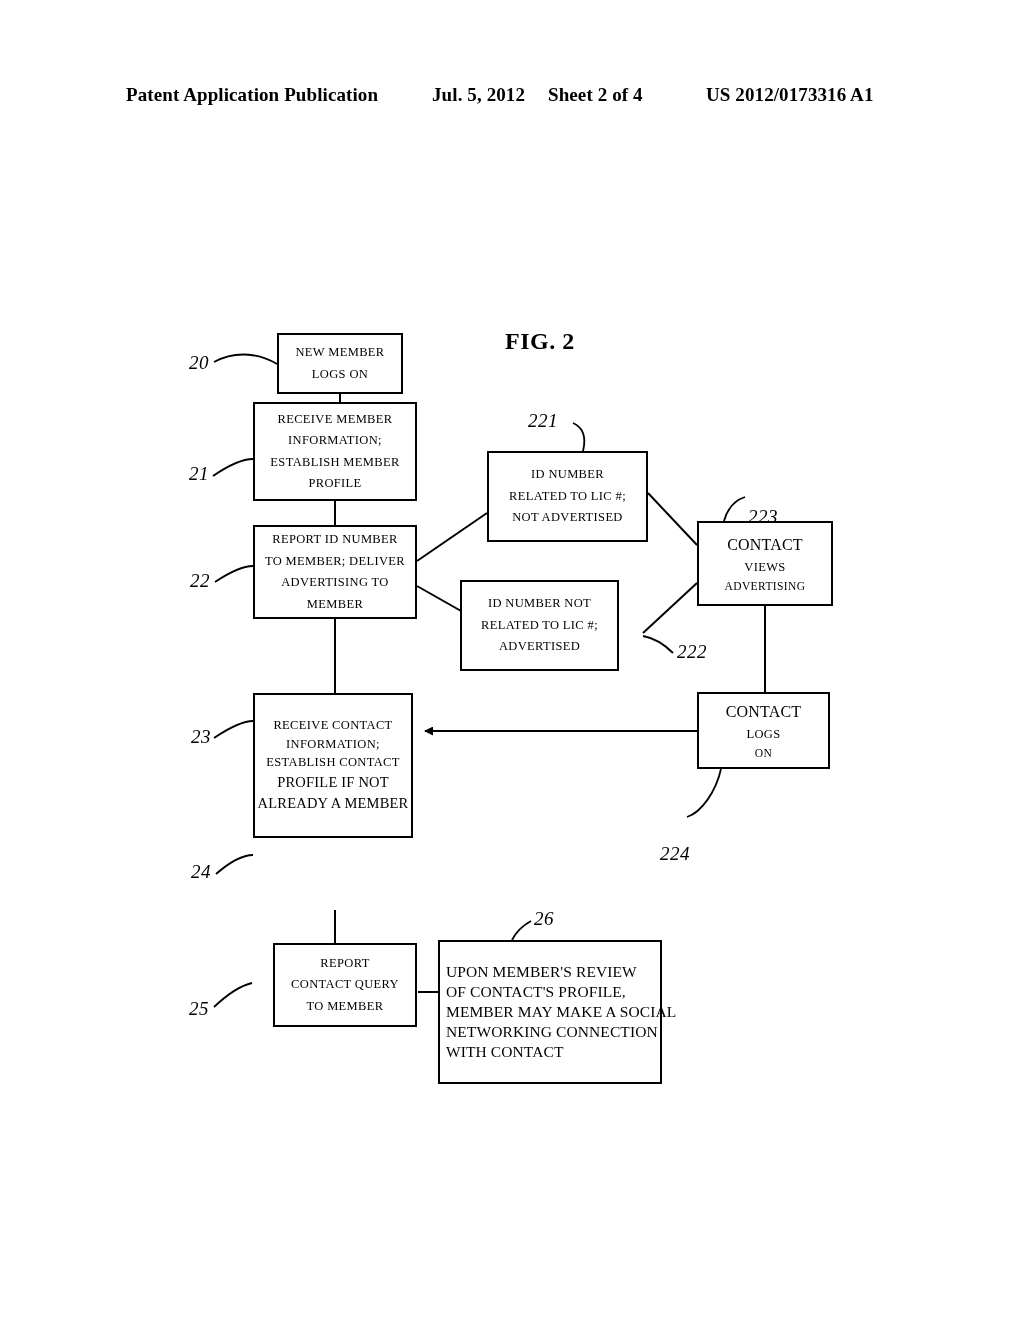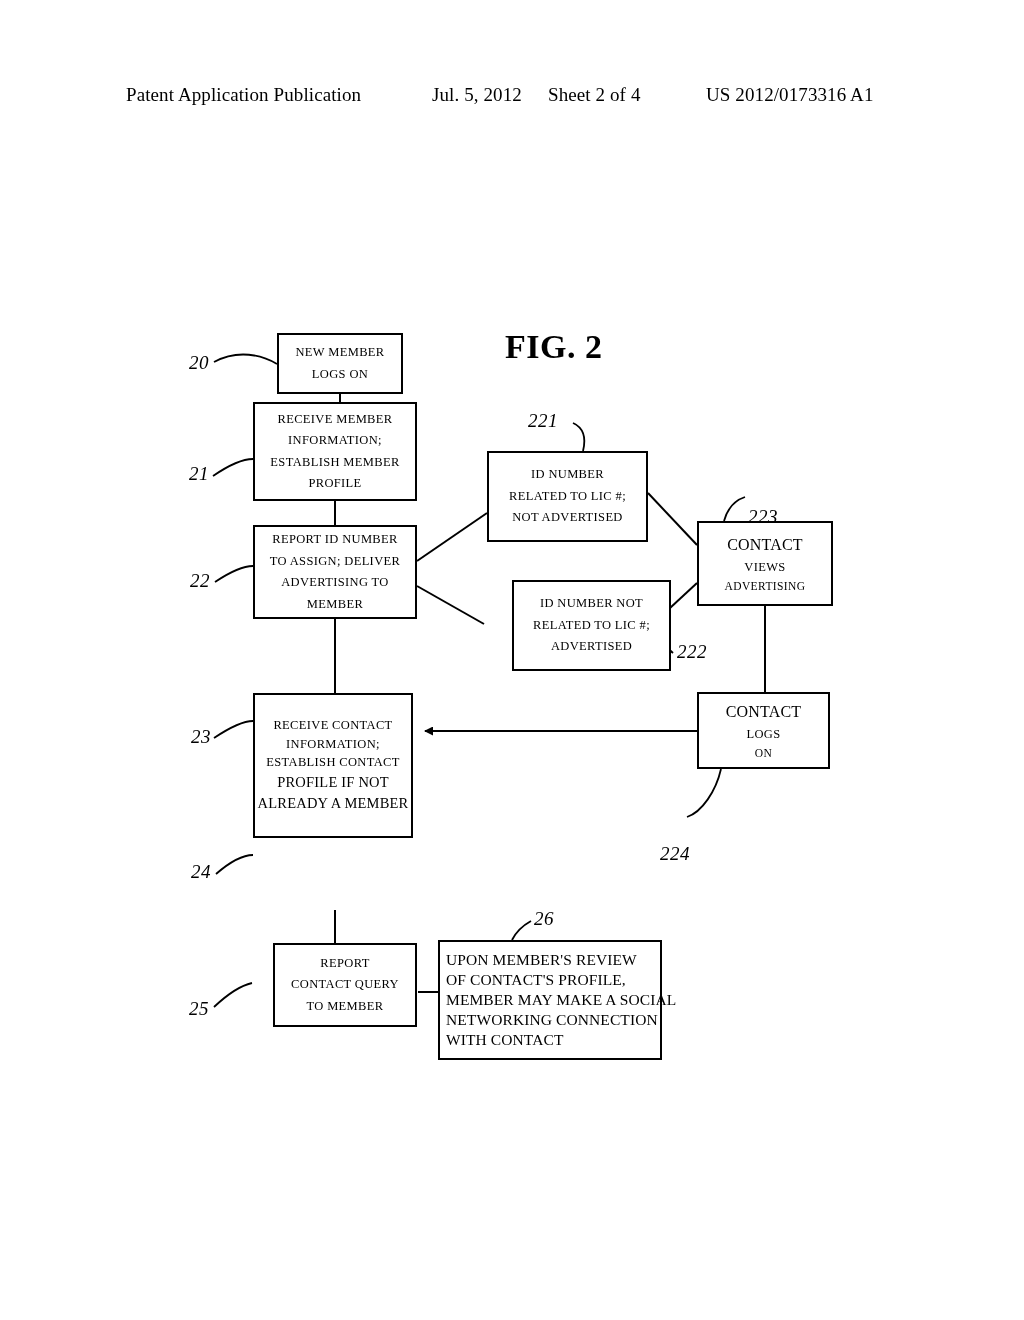--- a/index.html
+++ b/index.html
@@ -19,21 +19,21 @@
 
   
   #patent-header {
     position: absolute;
     left: 0;
     top: 84px;
     width: 908px;
     height: 30px;
     display: flex;
     align-items: baseline;
-    font-weight: normal;
+    font-weight: bold;
     font-size: 19px;
     letter-spacing: 0.1px;
   }
   #patent-header .hdr-pub {
     position: absolute;
     left: 126px;
   }
   #patent-header .hdr-date {
     position: absolute;
     left: 432px;
@@ -61,21 +61,21 @@
     top: 0;
     width: 1024px;
     height: 1320px;
   }
 
   
   #figure-title {
     position: absolute;
     left: 505px;
     top: 328px;
-    font-size: 34px;
+    font-size: 24px;
     font-weight: bold;
     letter-spacing: 0.5px;
     white-space: nowrap;
   }
 
   
   .flow-box {
     position: absolute;
     border: 2px solid #000000;
     background: #ffffff;
@@ -98,27 +98,27 @@
 
   
   .box-20 { left: 277px; top: 333px;  width: 126px; height: 61px; }
   .box-21 { left: 253px; top: 402px;  width: 164px; height: 99px; }
   .box-22 { left: 253px; top: 525px;  width: 164px; height: 94px; }
   .box-23 { left: 253px; top: 693px;  width: 160px; height: 145px;
             line-height: 1.48; }
   .box-24 { left: 253px; top: 830px;  width: 164px; height: 80px; }
   .box-25 { left: 250px; top: 943px;  width: 144px; height: 84px; margin-left: 23px; }
   .box-221{ left: 487px; top: 451px;  width: 161px; height: 91px; }
-  .box-222{ left: 512px; top: 580px;  width: 159px; height: 91px; }
+  .box-222{ left: 460px; top: 580px;  width: 159px; height: 91px; }
   .box-223{ left: 697px; top: 521px;  width: 136px; height: 85px;
             line-height: 1.6; }
   .box-224{ left: 697px; top: 692px;  width: 133px; height: 77px;
             line-height: 1.6; }
   .box-26 {
-    left: 438px; top: 940px; width: 224px; height: 120px;
+    left: 438px; top: 940px; width: 224px; height: 144px;
     align-items: flex-start;
     text-align: left;
     font-size: 15.5px;
     line-height: 1.28;
     letter-spacing: 0.1px;
     padding: 5px 14px 5px 6px;
   }
   .box-26 .bx-line { white-space: nowrap; }
 
   
@@ -227,21 +227,21 @@
   <div class="flow-box box-21">
     <span class="bx-line">RECEIVE MEMBER</span>
     <span class="bx-line">INFORMATION;</span>
     <span class="bx-line">ESTABLISH MEMBER</span>
     <span class="bx-line">PROFILE</span>
   </div>
   <div class="ref-num ref-21">21</div>
 
   <div class="flow-box box-22">
     <span class="bx-line">REPORT ID NUMBER</span>
-    <span class="bx-line">TO ASSIGN; DELIVER</span>
+    <span class="bx-line">TO MEMBER; DELIVER</span>
     <span class="bx-line">ADVERTISING TO</span>
     <span class="bx-line">MEMBER</span>
   </div>
   <div class="ref-num ref-22">22</div>
 
   <div class="flow-box box-23">
     <span class="bx-line">RECEIVE CONTACT</span>
     <span class="bx-line">INFORMATION;</span>
     <span class="bx-line">ESTABLISH CONTACT</span>
     <span class="bx-line emph-md">PROFILE IF NOT</span>

